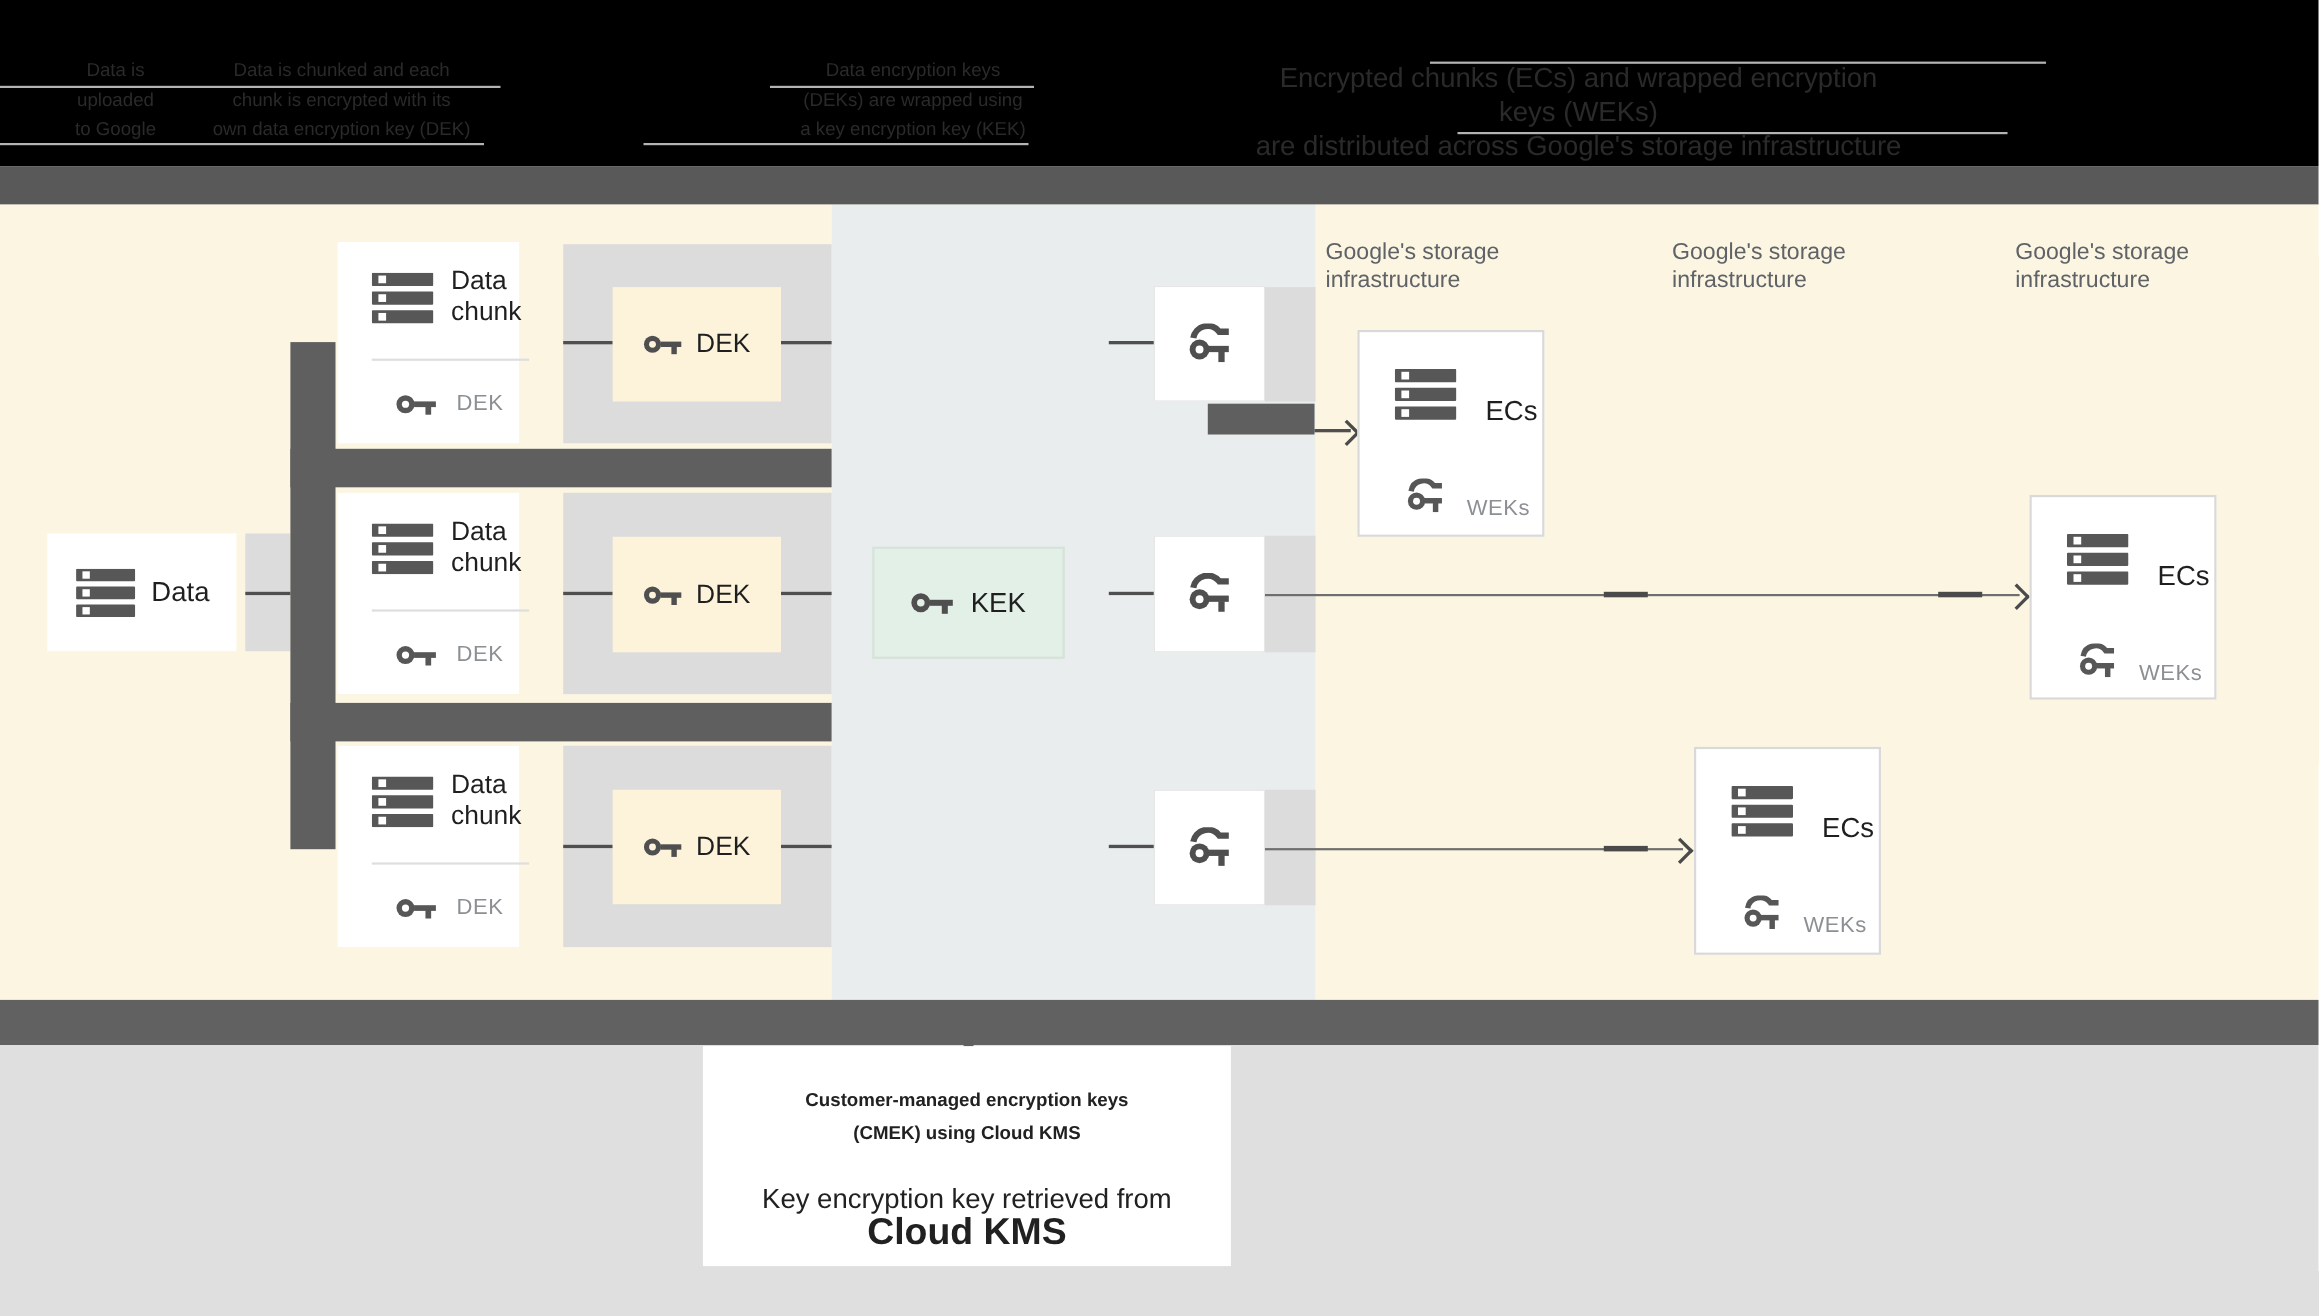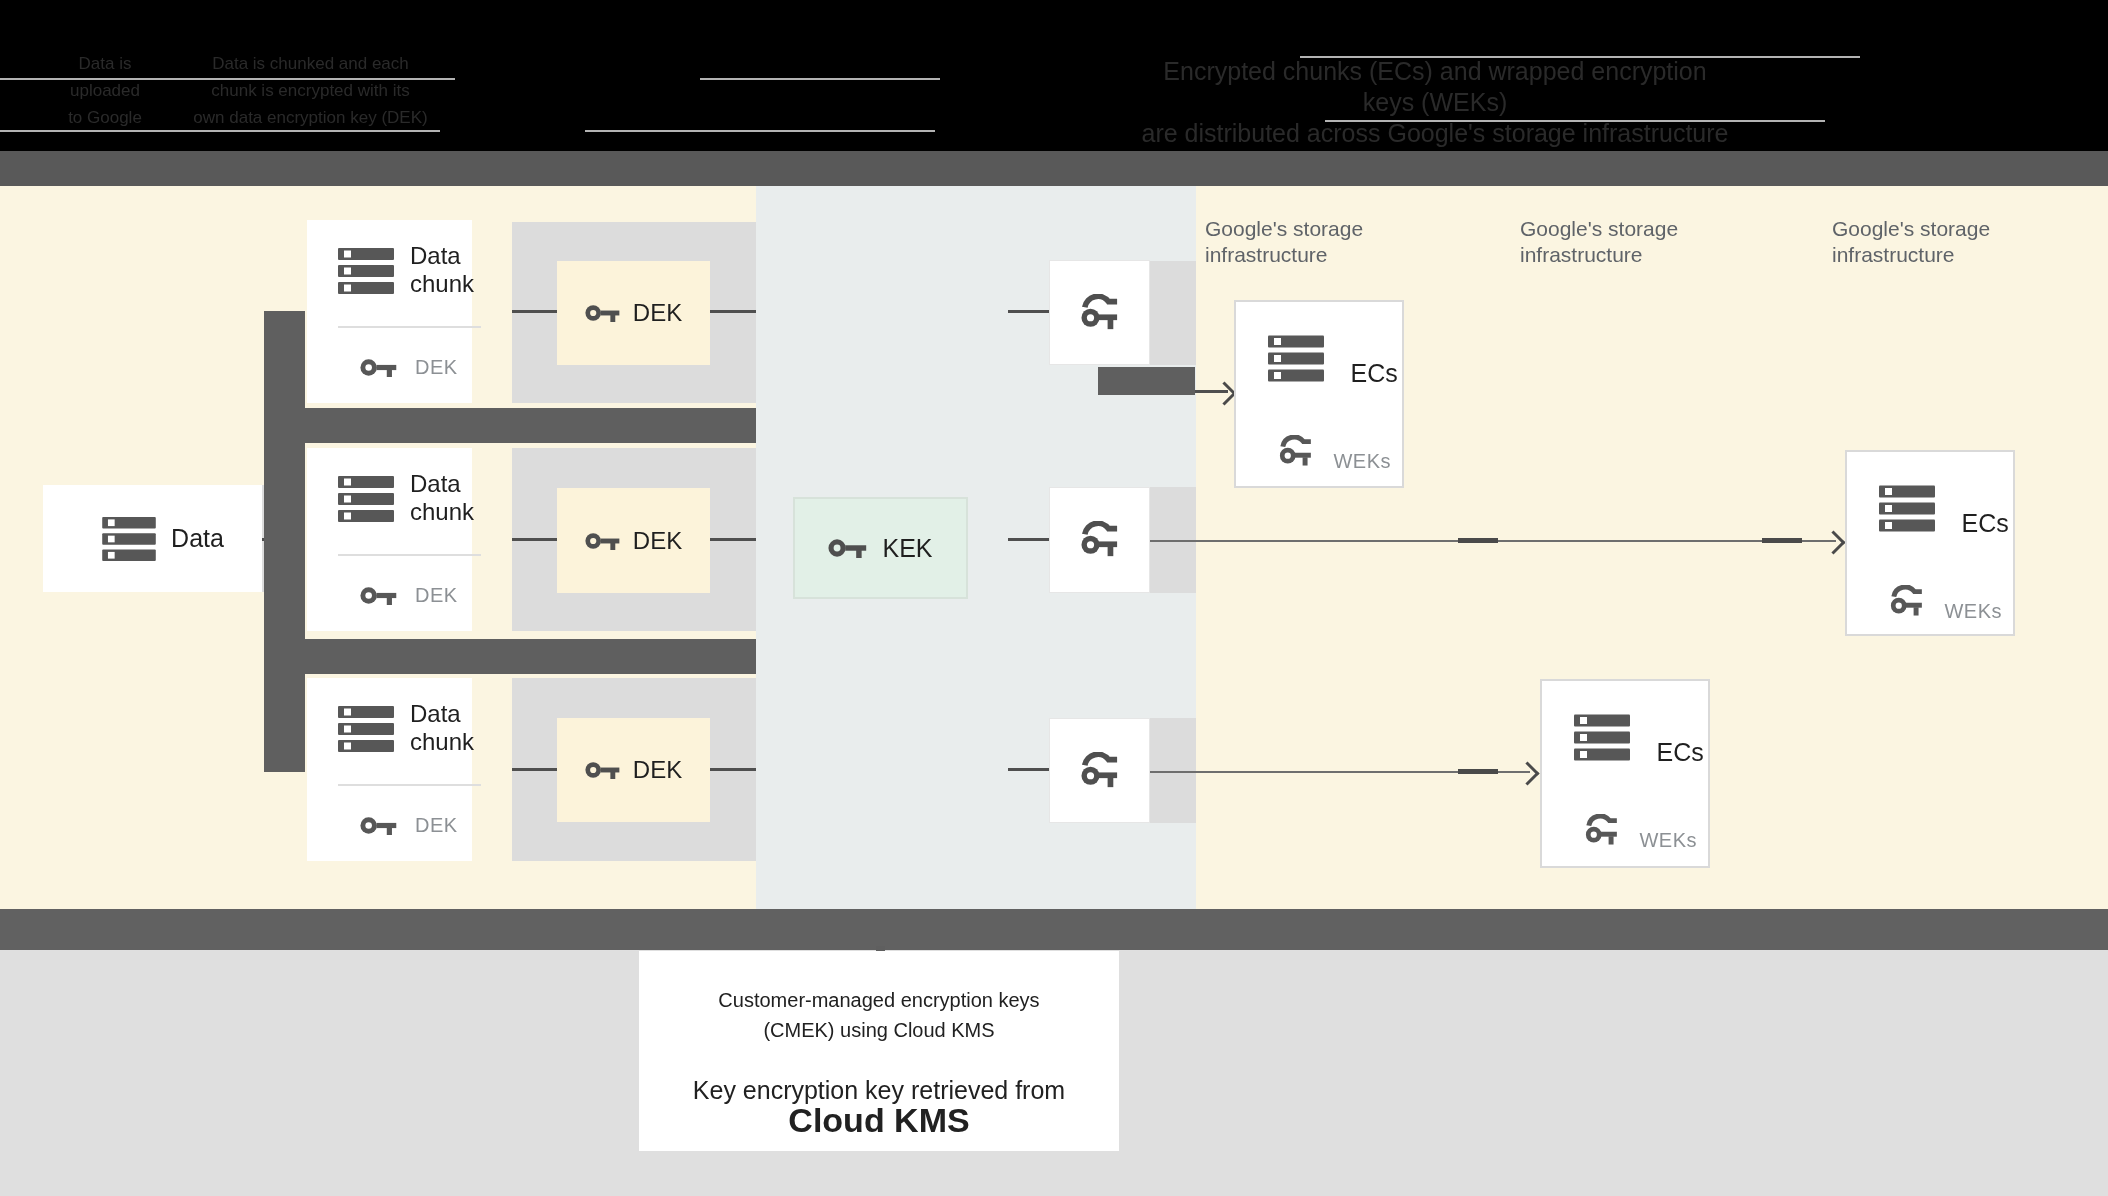--- a/index.html
+++ b/index.html
@@ -31,38 +31,38 @@
   .dash{height:5px;background:#4A4A4A;}
   .arrowhead{width:14px;height:14px;border-top:3px solid #4A4A4A;border-right:3px solid #4A4A4A;transform:rotate(45deg);}
   
   .card{background:#fff;}
   .chunk-card{width:165px;height:183px;}
   .card .icon-row{position:absolute;left:31px;top:22px;display:flex;align-items:flex-start;}
   .card .divider{position:absolute;top:106px;height:2px;background:#DEDEDE;}
   .card .key-row{position:absolute;top:134px;display:flex;align-items:center;height:26px;}
   .card-title{color:var(--title);font-size:24px;line-height:28px;}
   .muted-label{color:var(--muted);font-size:20px;letter-spacing:.5px;}
-  .data-card{width:199px;height:107px;display:flex;align-items:center;justify-content:center;gap:14px;padding-left:20px;}
+  .data-card{width:172px;height:107px;display:flex;align-items:center;justify-content:center;gap:14px;}
   .data-label{color:var(--title);font-size:25px;}
   .dek-box{width:153px;background:#FCF3DA;display:flex;align-items:center;justify-content:center;gap:12px;}
   .dek-label{color:var(--title);font-size:24px;}
   .kek-box{left:793px;top:497px;width:175px;height:102px;background:var(--kek);border:2px solid var(--kekborder);
            display:flex;align-items:center;justify-content:center;gap:14px;box-sizing:border-box;}
   .kek-label{color:var(--title);font-size:25px;}
   .key-square{left:1049px;width:101px;background:#fff;border:1px solid #E6E6E6;box-sizing:border-box;
               display:flex;align-items:center;justify-content:center;}
   .ecs-card{width:170px;border:2px solid #D9D9D9;box-sizing:border-box;background:#fff;}
   .ecs-card .icon-row{left:32px;top:33px;align-items:center;}
   .ecs-card .divider{left:18px;width:146px;top:107px;background:#D9D9D9;}
   .ecs-card .key-row{left:40px;top:133px;}
   .ecs-title{color:var(--title);font-size:25px;}
   .storage-label{color:var(--storage);font-size:21px;line-height:26px;}
   
   .caption-box{left:639px;top:951px;width:480px;height:200px;background:#fff;text-align:center;color:#212121;}
-  .caption-box .t{font-weight:400;font-size:20px;line-height:30px;white-space:nowrap;}
+  .caption-box .t{font-weight:700;font-size:17px;line-height:30px;white-space:nowrap;}
   .caption-box .b{font-size:25px;line-height:30px;white-space:nowrap;}
   .caption-box .b2{font-weight:700;font-size:34px;line-height:30px;white-space:nowrap;}
 </style>
 </head>
 <body>
 
 <div id="canvas">
 
   <div class="abs hdr-black"></div>
   <div class="abs hdr-strip"></div>
@@ -74,20 +74,25 @@
 
   <div class="abs hcol" style="left:40px;top:50px;width:130px;">
     <div>Data is</div>
     <div>uploaded</div>
     <div>to Google</div>
   </div>
   <div class="abs hcol" style="left:168px;top:50px;width:285px;">
     <div>Data is chunked and each</div>
     <div>chunk is encrypted with its</div>
     <div>own data encryption key (DEK)</div>
+  </div>
+  <div class="abs hcol" style="left:705px;top:50px;width:250px;">
+    <div>Data encryption keys</div>
+    <div>(DEKs) are wrapped using</div>
+    <div>a key encryption key (KEK)</div>
   </div>
   <div class="abs hcol hcol4" style="left:1135px;top:56px;width:600px;">
     <div>Encrypted chunks (ECs) and wrapped encryption keys (WEKs)</div>
     <div>are distributed across Google's storage infrastructure</div>
   </div>
 
   <div class="abs hairline" style="left:0;top:78px;width:455px;"></div>
   <div class="abs hairline" style="left:0;top:130px;width:440px;"></div>
   <div class="abs hairline" style="left:700px;top:78px;width:240px;"></div>
   <div class="abs hairline" style="left:585px;top:130px;width:350px;"></div>

